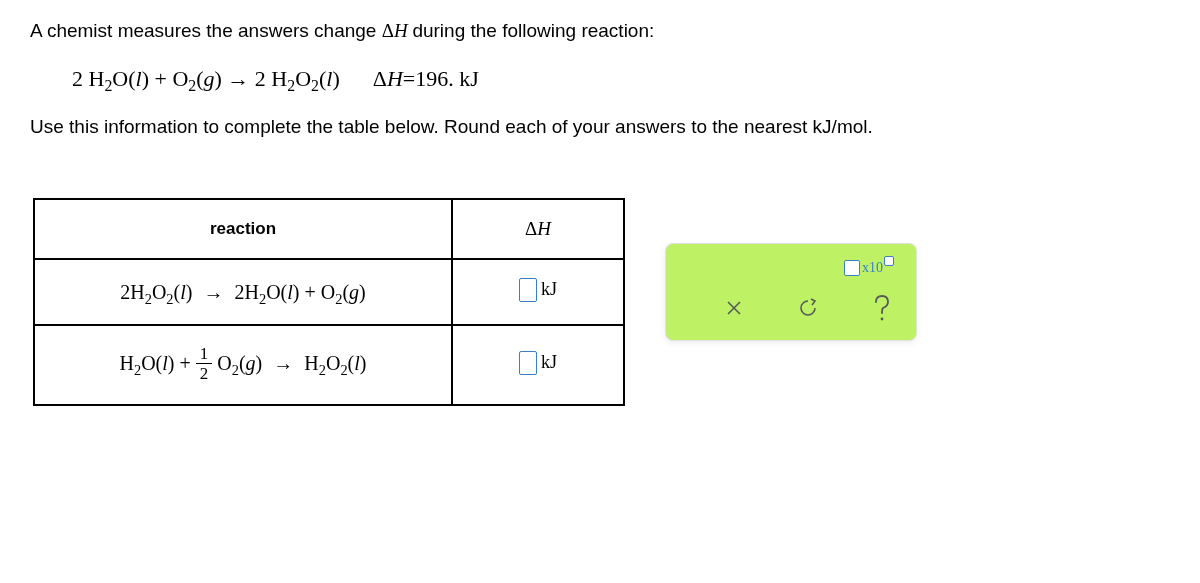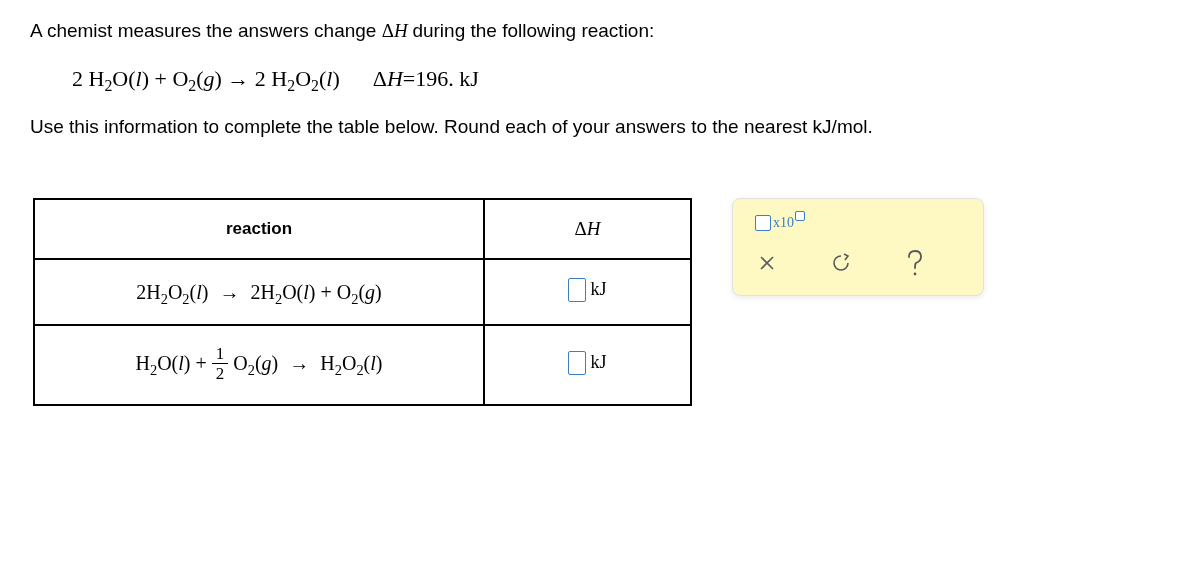--- a/index.html
+++ b/index.html
@@ -42,25 +42,25 @@
       border: 2px solid #000;
       padding: 0;
       text-align: center;
       vertical-align: middle;
     }
     th {
       font-weight: bold;
       font-size: 17px;
     }
     th.reaction-col {
-      width: 450px;
+      width: 418px;
       height: 60px;
     }
     th.dh-col {
-      width: 207px;
+      width: 172px;
       height: 60px;
       font-family: "Times New Roman", serif;
       font-style: italic;
       font-size: 19px;
       font-weight: normal;
     }
     td.reaction-cell {
       height: 66px;
       font-family: "Times New Roman", serif;
       font-size: 20px;
@@ -92,27 +92,28 @@
       border-color: #4d8ecf;
     }
     .unit {
       font-family: "Times New Roman", serif;
     }
     
     .toolbar {
       display: flex;
       flex-direction: column;
       gap: 14px;
-      background: #fef9c3;
+      background: #bef264;
       border: 1px solid #e1e1e1;
       border-radius: 8px;
       box-shadow: 0 2px 6px rgba(0,0,0,0.08);
       padding: 14px 18px 16px 18px;
-      align-items: flex-start;
+      align-items: flex-end;
       width: 252px;
+      margin-top: 45px;
     }
     .toolbar-row1 {
       display: flex;
       justify-content: center;
     }
     .sci-notation-btn {
       display: flex;
       align-items: flex-end;
       font-family: "Times New Roman", serif;
       color: #3b7fc4;

